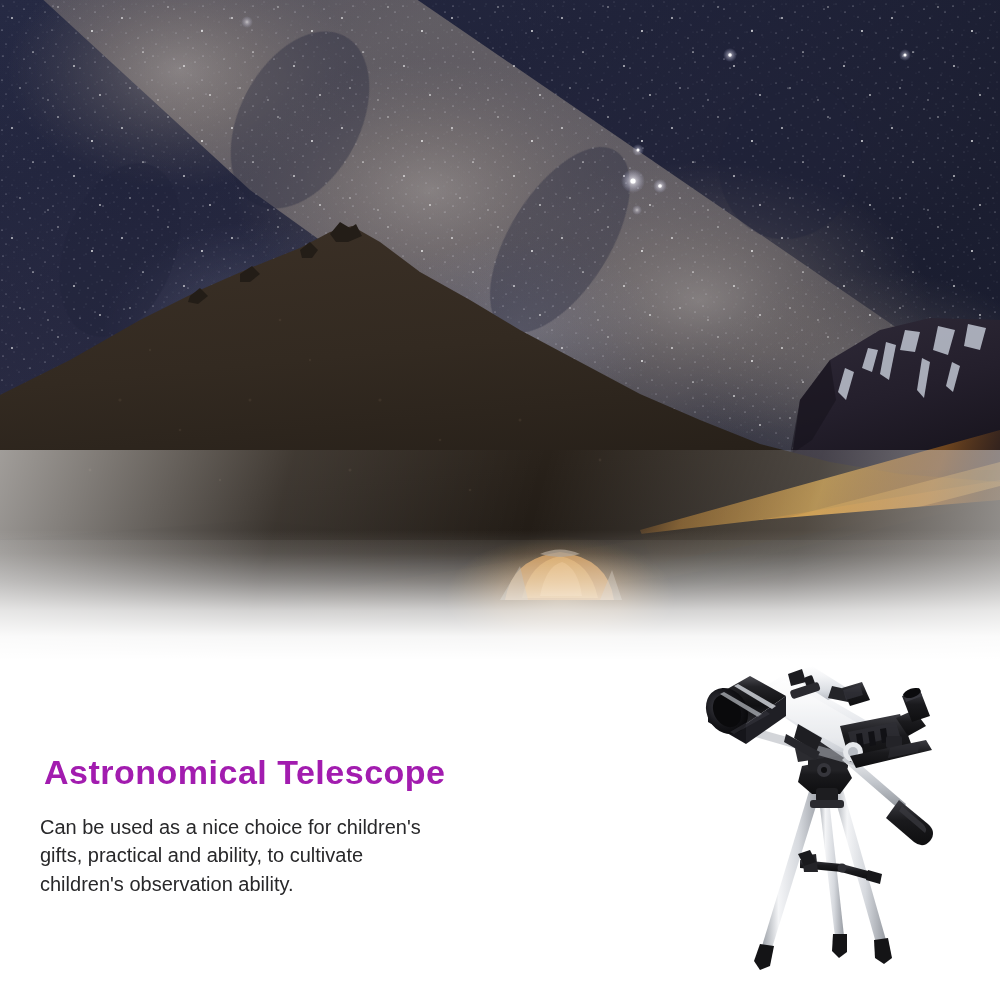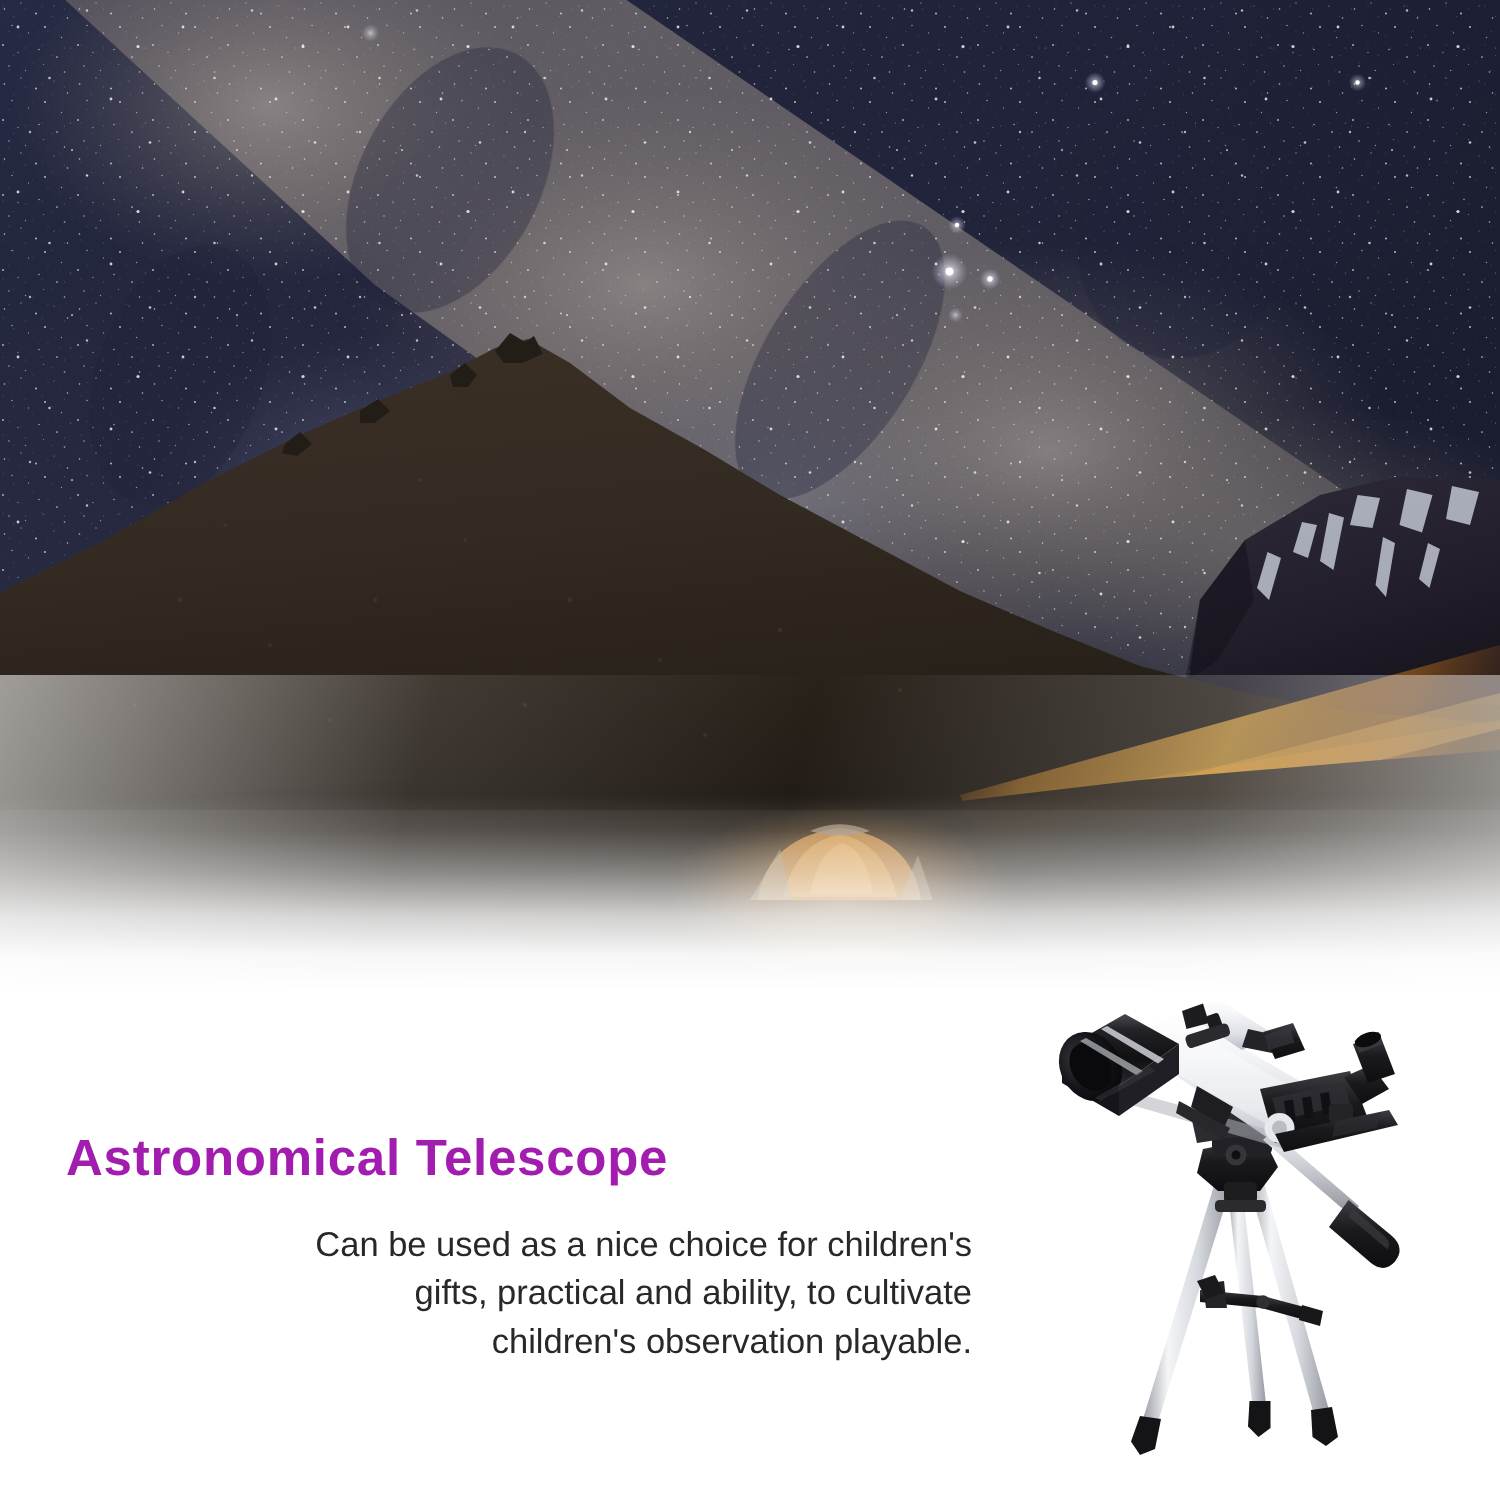--- a/index.html
+++ b/index.html
@@ -77,27 +77,26 @@
     margin: 16px;
     font-family: "Liberation Sans", sans-serif;
     font-size: 34px;
     font-weight: bold;
     line-height: 1.08;
     letter-spacing: 0.5px;
     color: #a21caf;
     white-space: nowrap;
   }
   .subcopy {
-    margin: 22px 0 0 0;
+    margin: 22px 0 0 12px;
     font-family: "Liberation Sans", sans-serif;
-    font-size: 23px;
+    font-size: 20px;
     font-weight: normal;
     line-height: 1.42;
     color: #28282a;
-    text-align: right;
   }
   .subcopy span {
     display: block;
   }
 
   
   .product {
     position: absolute;
     left: 690px;
     top: 648px;
@@ -349,21 +348,21 @@
 
     <div class="hero-fade-side"></div>
     <div class="hero-fade"></div>
   </div>
 
   <div class="copy">
     <h1 class="headline">Astronomical Telescope</h1>
     <p class="subcopy">
       <span>Can be used as a nice choice for children's</span>
       <span>gifts, practical and ability, to cultivate</span>
-      <span>children's observation playable.</span>
+      <span>children's observation ability.</span>
     </p>
   </div>
 
   <div class="product">
     <svg viewBox="0 0 310 330">
       <defs>
         <linearGradient id="tubeWhite" x1="0" y1="0" x2="0" y2="1">
           <stop offset="0%" stop-color="#ffffff"></stop>
           <stop offset="30%" stop-color="#f4f5f7"></stop>
           <stop offset="70%" stop-color="#dcdfe4"></stop>

